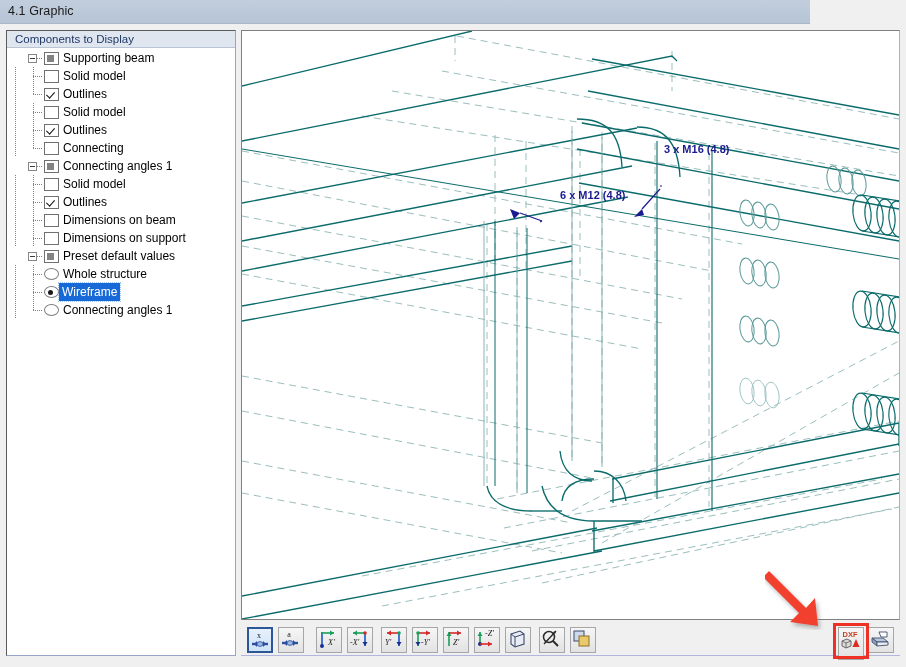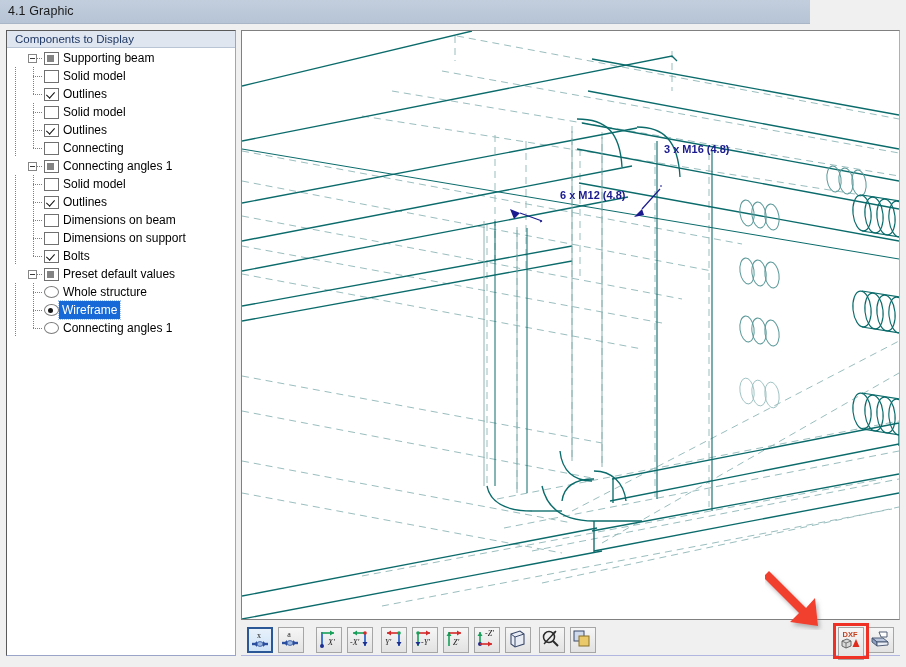--- a/index.html
+++ b/index.html
@@ -376,26 +376,20 @@
           <span class="ind trunk"></span>
           <span class="ind branch"></span>
           <span class="cb "></span>
           <span class="label">Dimensions on beam</span>
         </div>
         <div class="tree-row">
           <span class="ind trunk"></span>
           <span class="ind branch"></span>
           <span class="cb "></span>
           <span class="label">Dimensions on support</span>
-        </div>
-        <div class="tree-row">
-          <span class="ind trunk"></span>
-          <span class="ind branch-last"></span>
-          <span class="cb checked"></span>
-          <span class="label">Bolts</span>
         </div>
         <div class="tree-row">
           <span class="ind"></span>
           <span class="expander">
             <span class="box"></span>
             <span class="stub"></span>
           </span>
           <span class="cb grayed"></span>
           <span class="label">Preset default values</span>
         </div>

